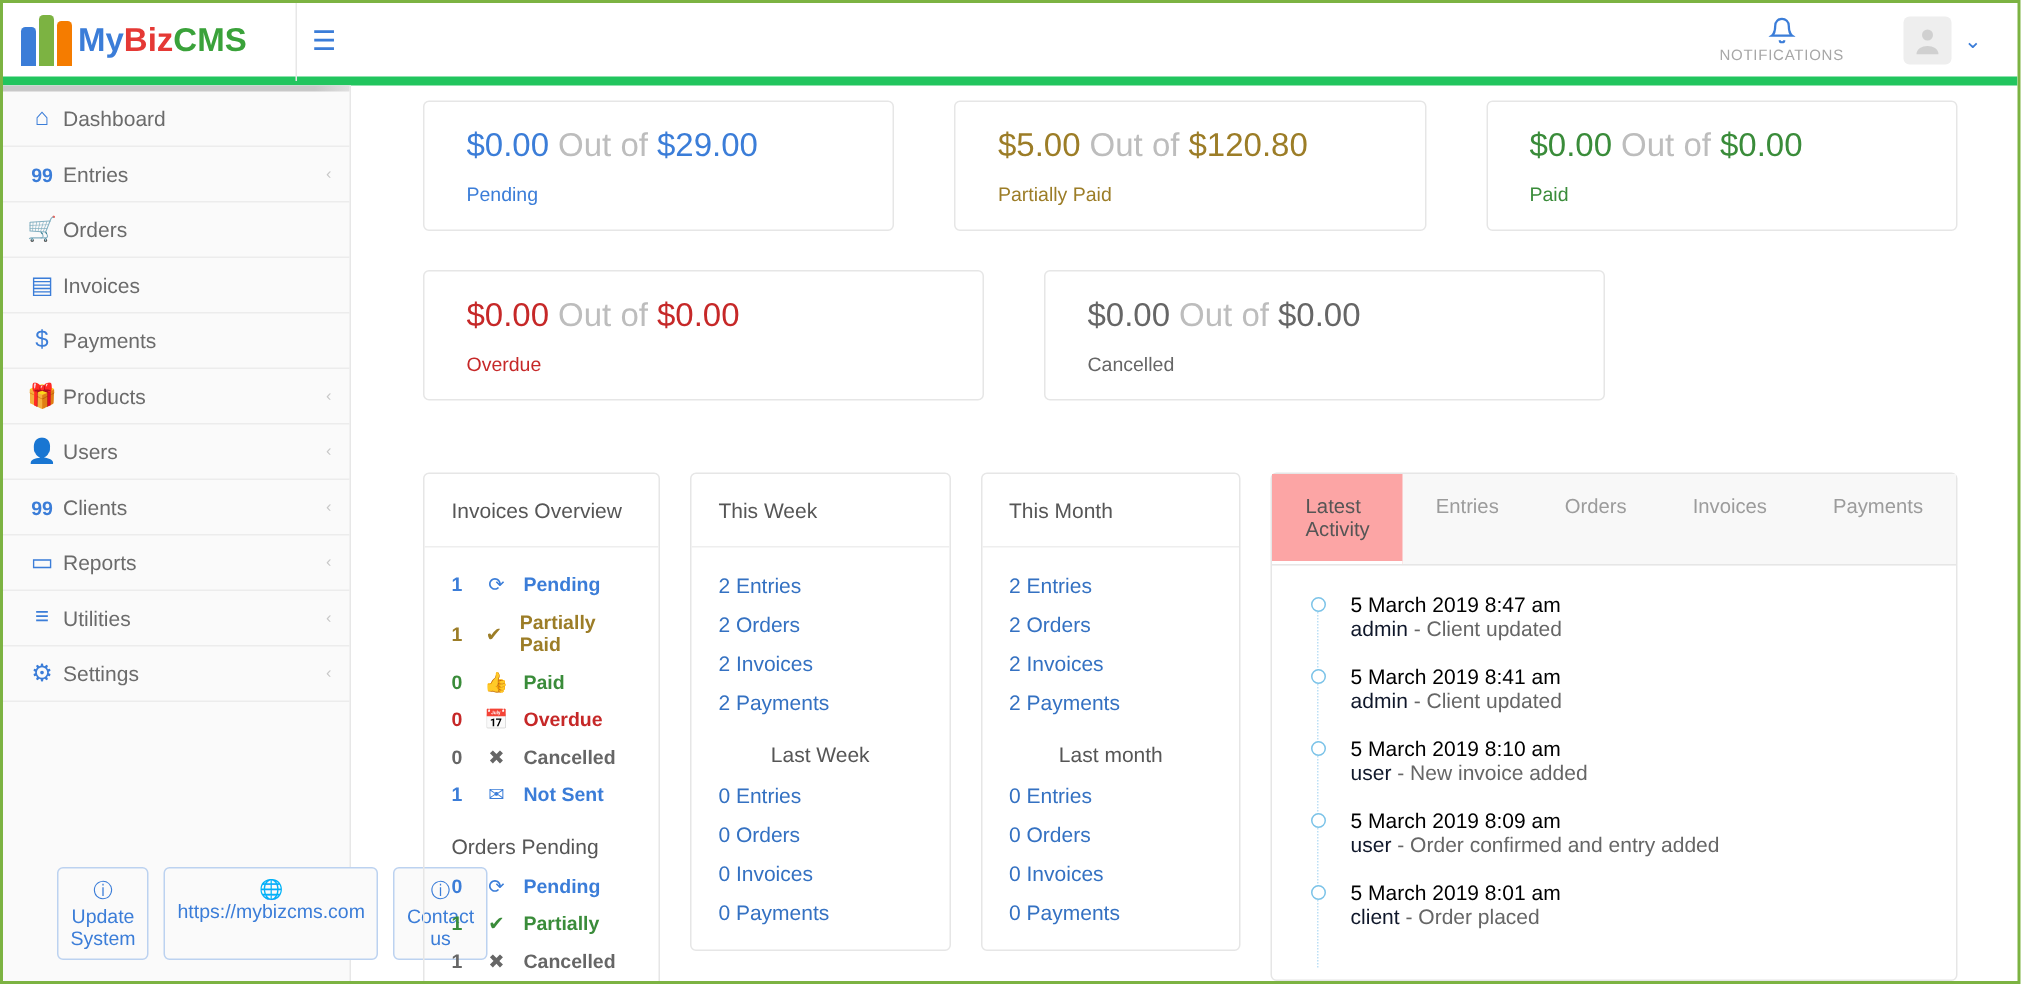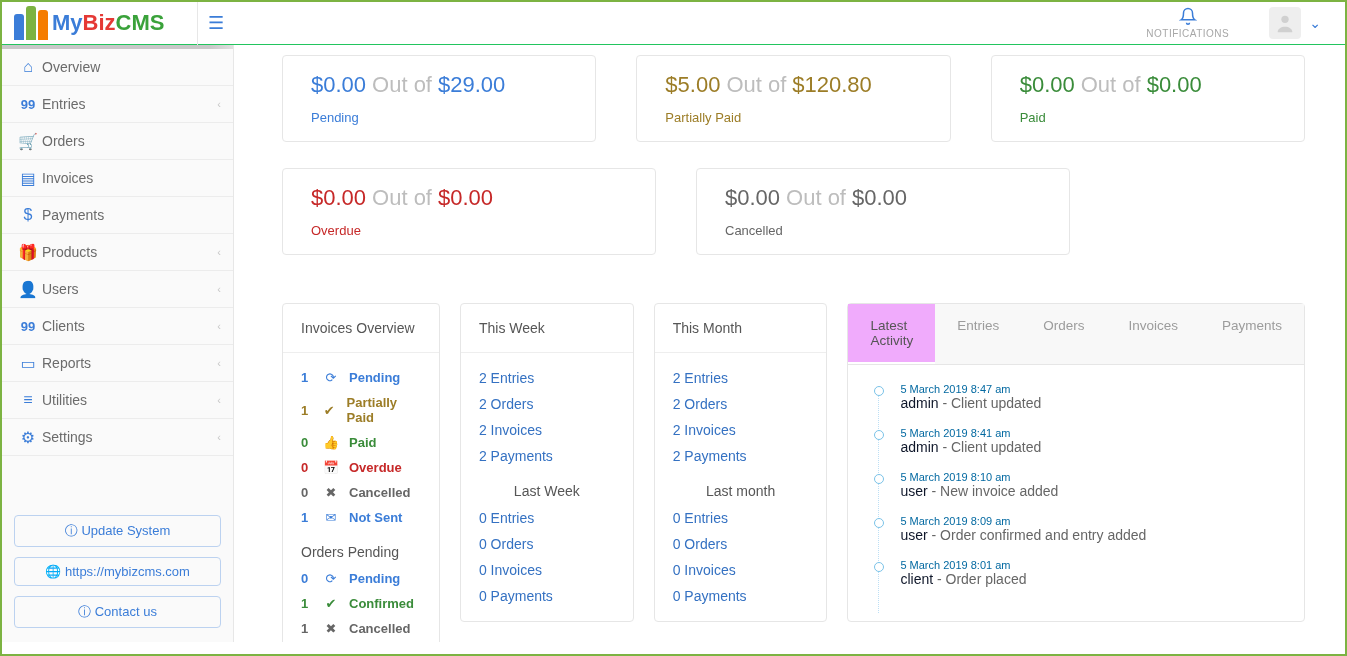--- a/index.html
+++ b/index.html
@@ -1,17 +1,17 @@
 <!DOCTYPE html>
 <html><head>
 <meta charset="utf-8">
 <style>
   * { box-sizing: border-box; margin:0; padding:0; }
   body { font-family: Arial, sans-serif; font-size:14px; color:#555; background:#fff; border:2px solid #7cb342; width:1347px; height:656px; overflow:hidden; position:relative;}
-  .topbar { height:43px; border-bottom:1px solid #22c55e; display:flex; align-items:center; }
+  .topbar { height:55px; border-bottom:6px solid #22c55e; display:flex; align-items:center; }
   .logo-box { width:196px; height:55px; display:flex; align-items:center; padding-left:12px; border-right:1px solid #e7e7e7;}
   .bars { display:flex; align-items:flex-end; gap:2px; margin-right:4px;}
   .bar { width:10px; border-radius:3px 3px 0 0;}
   .b1{height:26px;background:#3b7dd8;}
   .b2{height:34px;background:#7cb342;}
   .b3{height:30px;background:#f57c00;}
   .logo-text{font-size:22px;font-weight:bold;}
   .l-blue{color:#3b7dd8;} .l-red{color:#e53935;} .l-green{color:#3aa23a;}
   .hamburger{width:36px;display:flex;align-items:center;justify-content:center;color:#3b7dd8;font-size:18px;cursor:pointer;}
   .topbar-spacer{flex:1;}
@@ -22,21 +22,21 @@
   .avatar-caret{color:#3b7dd8;font-size:14px;margin-right:24px;cursor:pointer;}
   .layout{display:flex;height:calc(656px - 59px);}
   .sidebar{width:232px;background:#fafafa;border-right:1px solid #e7e7e7;display:flex;flex-direction:column;}
   .scrollhint{height:4px;background:linear-gradient(90deg,#c8c8c8 0%,#c8c8c8 90%,#e0e0e0);}
   .nav{flex:0 0 auto;}
   .nav-item{display:flex;align-items:center;height:37px;padding:0 12px;border-bottom:1px solid #ececec;cursor:pointer;color:#6b6b6b;}
   .nav-item .ic{width:28px;text-align:center;color:#3b7dd8;font-size:16px;}
   .nav-item .ic.badge{font-size:13px;font-weight:600;}
   .nav-item .nm{flex:1;}
   .nav-item .chev{color:#c8c8c8;font-size:11px;}
-  .side-bot{margin-top:auto;padding:14px 12px;display:flex;flex-direction:column;gap:10px;}
+  .side-bot{margin-top:auto;padding:14px 12px;display:flex;flex-direction:row;gap:10px;margin-left:24px;}
   .side-btn{border:1px solid #bcd2f0;color:#3b7dd8;border-radius:4px;padding:6px 8px;text-align:center;font-size:13px;cursor:pointer;background:#fafafa;}
   .main{flex:1;padding:10px 40px 0 48px;overflow:hidden;}
   .stat-row{display:flex;gap:40px;}
   .stat-card{border:1px solid #e6e6e6;border-radius:4px;padding:16px 28px;width:374px;}
   .stat-line{font-size:22px;display:flex;gap:6px;align-items:baseline;}
   .stat-line .outof{color:#bdbdbd;}
   .stat-status{font-size:13px;margin-top:12px;}
   .c-pending{color:#3b7dd8;} .c-partial{color:#9c7d27;} .c-paid{color:#3a8c3a;}
   .c-overdue{color:#c62828;} .c-cancelled{color:#666;}
   .panels{display:flex;gap:20px;margin-top:48px;align-items:flex-start;}
@@ -46,26 +46,26 @@
   .inv-over{width:160px;}
   .inv-row{display:flex;align-items:center;gap:10px;padding:5px 0;font-size:13px;color:#333;}
   .inv-row .cnt{width:12px;font-weight:600;}
   .inv-row .ic{width:16px;text-align:center;}
   .section-sub{padding:14px 0 6px;color:#565656;}
   .week,.month{width:176px;}
   .link-row{padding:5px 0;color:#3471c2;cursor:pointer;font-size:14px;}
   .tabs{flex:1;border:1px solid #e6e6e6;border-radius:4px;}
   .tabbar{display:flex;border-bottom:1px solid #e6e6e6;background:#f8f8f8;}
   .tab{padding:14px 22px;color:#9c9c9c;cursor:pointer;font-size:13.5px;}
-  .tab.active{background:#f0abfc;color:#555;border-bottom:2px solid #fff;}
+  .tab.active{background:#fca5a5;color:#555;border-bottom:2px solid #fff;}
   .timeline{padding:18px 0 18px 28px;position:relative;}
   .timeline::before{content:'';position:absolute;left:30px;top:22px;bottom:8px;width:1px;border-left:1px dotted #bcdff5;}
   .act{position:relative;padding:0 0 16px 24px;}
   .act::before{content:'';position:absolute;left:-2px;top:3px;width:8px;height:8px;border:1px solid #7bc3e8;border-radius:50%;background:#fff;}
-  .act .date{color:#0369a1;font-size:11px;}
+  .act .date{color:#000000;font-size:14px;}
   .act .who{color:#0f172a;}
   .act .what{color:#666;}
   svg{display:block;}
 </style>
 </head>
 <body>
 
 <div class="topbar">
   <div class="logo-box">
     <div class="bars">
@@ -96,21 +96,21 @@
   </div>
   <div class="avatar-caret">⌄</div>
 </div>
 
 <div class="layout">
   <div class="sidebar">
     <div class="scrollhint"></div>
     <div class="nav" id="nav">
         <div class="nav-item">
           <span class="ic">⌂</span>
-          <span class="nm">Overview</span>
+          <span class="nm">Dashboard</span>
         </div>
         <div class="nav-item">
           <span class="ic badge">99</span>
           <span class="nm">Entries</span>
           <span class="chev">‹</span>
         </div>
         <div class="nav-item">
           <span class="ic">🛒</span>
           <span class="nm">Orders</span>
         </div>
@@ -242,21 +242,21 @@
             </div>
             <div class="section-sub">Orders Pending</div>
             <div class="inv-row">
               <span class="cnt c-pending">0</span>
               <span class="ic c-pending">⟳</span>
               <span class="c-pending" style="font-weight:600">Pending</span>
             </div>
             <div class="inv-row">
               <span class="cnt c-paid">1</span>
               <span class="ic c-paid">✔</span>
-              <span class="c-paid" style="font-weight:600">Confirmed</span>
+              <span class="c-paid" style="font-weight:600">Partially</span>
             </div>
             <div class="inv-row">
               <span class="cnt c-cancelled">1</span>
               <span class="ic c-cancelled">✖</span>
               <span class="c-cancelled" style="font-weight:600">Cancelled</span>
             </div>
           </div>
       </div>
 
       <div class="panel week">

